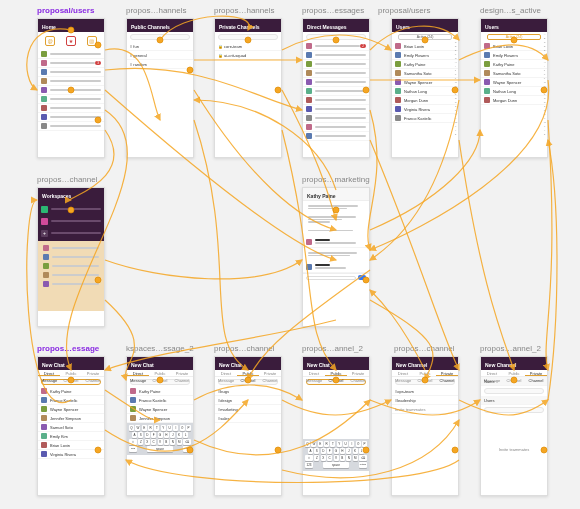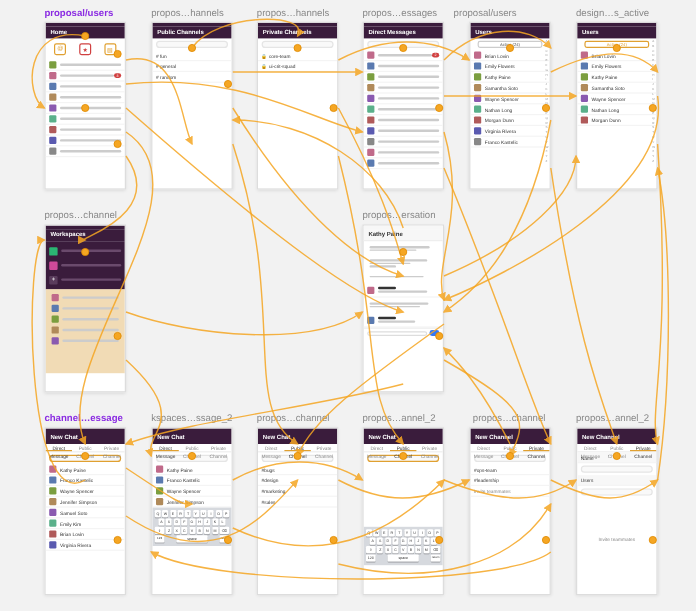--- a/index.html
+++ b/index.html
@@ -53,23 +53,23 @@
 <div class="canvas">
 
 <div class="label sel" style="left:37px;top:6px">proposal/users</div>
 <div class="label norm" style="left:126px;top:6px">propos…hannels</div>
 <div class="label norm" style="left:214px;top:6px">propos…hannels</div>
 <div class="label norm" style="left:302px;top:6px">propos…essages</div>
 <div class="label norm" style="left:378px;top:6px">proposal/users</div>
 <div class="label norm" style="left:480px;top:6px">design…s_active</div>
 
 <div class="label norm" style="left:37px;top:175px">propos…channel</div>
-<div class="label norm" style="left:302px;top:175px">propos…ersation</div>
-
-<div class="label sel" style="left:37px;top:344px">channel…essage</div>
+<div class="label norm" style="left:302px;top:175px">propos…marketing</div>
+
+<div class="label sel" style="left:37px;top:344px">propos…essage</div>
 <div class="label norm" style="left:126px;top:344px">kspaces…ssage_2</div>
 <div class="label norm" style="left:214px;top:344px">propos…channel</div>
 <div class="label norm" style="left:302px;top:344px">propos…annel_2</div>
 <div class="label norm" style="left:394px;top:344px">propos…channel</div>
 <div class="label norm" style="left:480px;top:344px">propos…annel_2</div>
 
 <div class="board" style="left:37px;top:18px;height:140px">
   <div class="status"></div>
   <div class="hdr dark">
         <span>Home</span>

